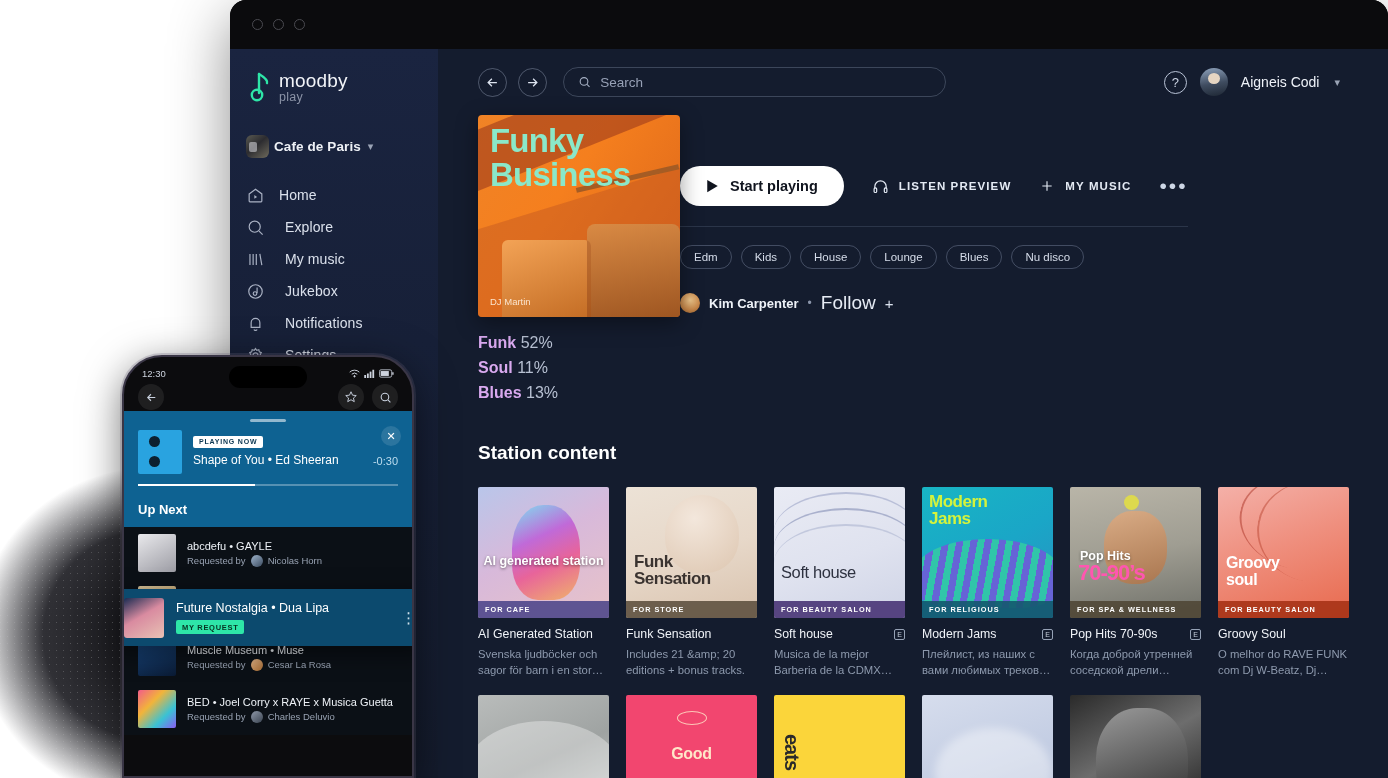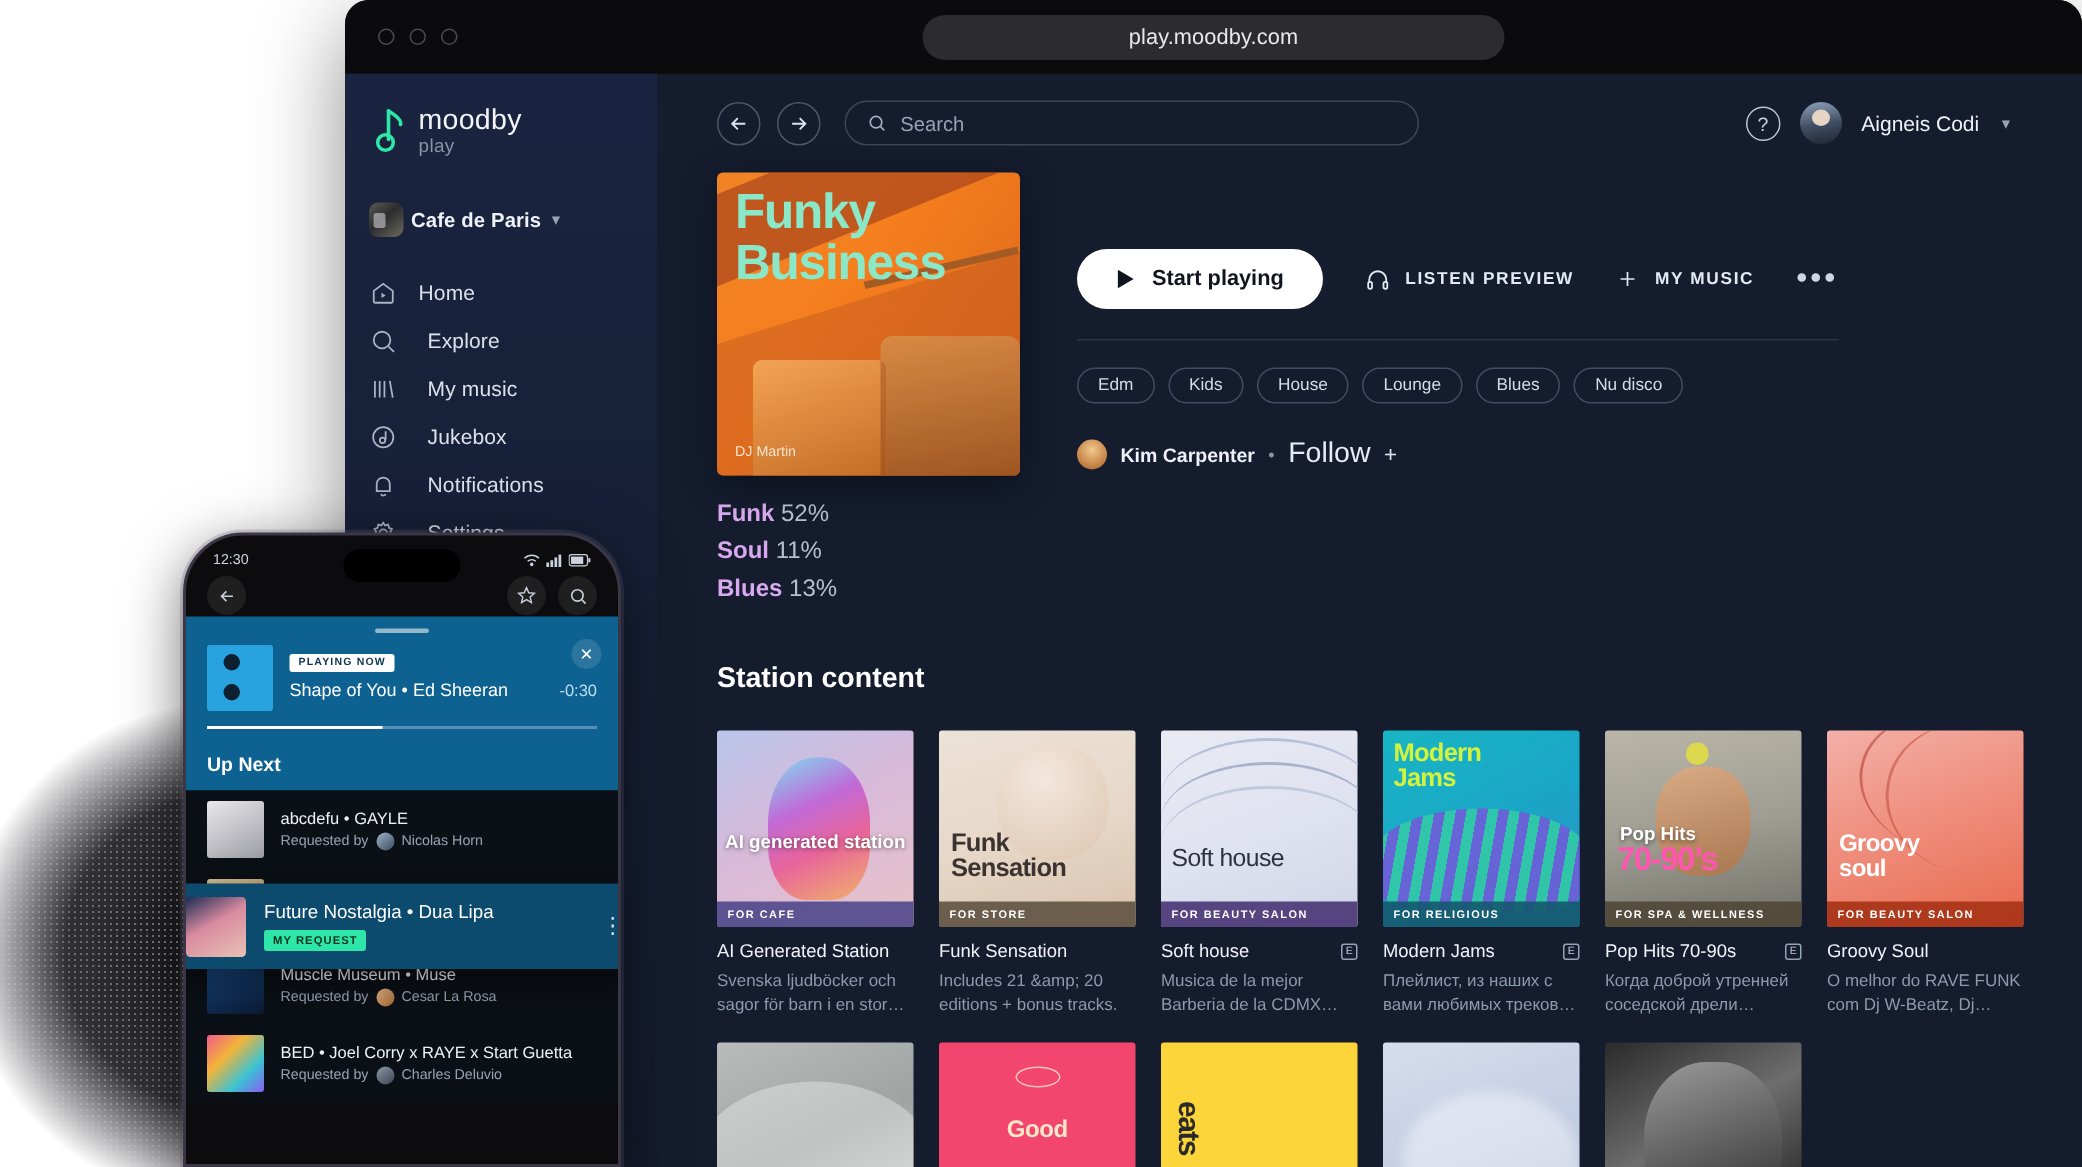--- a/index.html
+++ b/index.html
@@ -112,21 +112,21 @@
   .topbar-right { margin-left: auto; display: flex; align-items: center; gap: 13px; padding-right: 22px;}
   .help { width: 23px; height: 23px; border-radius:50%; border:1.3px solid #b9c3d6; color:#ccd4e3; font-size:13px;
           display:flex;align-items:center;justify-content:center; cursor:pointer;}
   .user-ava { width: 28px; height: 28px; border-radius: 50%; overflow:hidden;
     background: linear-gradient(170deg,#8fa3bd 0%,#3f4c60 55%,#1d2633 100%); position: relative; }
   .user-ava::after{content:"";position:absolute;left:8px;top:5px;width:12px;height:11px;border-radius:50%;background:#e6d5c2;}
   .user-name { font-size: 14px; color: #eef2f8; }
 
   .content { padding: 14px 26px 0 40px; }
 
-  .hero { display: flex; gap: 38px; }
+  .hero { display: flex; }
   .cover {
     width: 202px; height: 202px; flex: 0 0 202px; border-radius: 4px; overflow: hidden;
     position: relative; background: linear-gradient(125deg,#f08326 0%,#f57f1e 40%,#d9631a 100%);
     box-shadow: 0 6px 22px rgba(0,0,0,.4);
   }
   .cover .band1{position:absolute;left:-30%;top:-14%;width:170%;height:28%;background:rgba(150,52,28,.55);transform:rotate(-22deg);}
   .cover .band2{position:absolute;left:-10%;top:38%;width:150%;height:64%;background:rgba(192,86,34,.45);transform:rotate(-17deg);}
   .cover .chairA{position:absolute;left:12%;top:62%;width:44%;height:40%;background:linear-gradient(160deg,#f3a356,#c26b23);border-radius:6px 6px 0 0;box-shadow:-4px -4px 0 rgba(120,50,18,.35) inset;}
   .cover .chairB{position:absolute;left:54%;top:54%;width:46%;height:48%;background:linear-gradient(170deg,#d98a44,#9c5420);border-radius:8px 8px 0 0;}
   .cover .rail{position:absolute;right:0;top:30%;width:52%;height:5px;background:#a55c24;transform:rotate(-13deg);}
@@ -305,21 +305,20 @@
 
   <div class="grain"></div>
 
   <div class="browser">
     <div class="chrome-bar">
       <div class="dots">
         <div class="dot"></div>
         <div class="dot"></div>
         <div class="dot"></div>
       </div>
-      <div class="urlbar">play.moodby.com</div>
     </div>
 
     <div class="app">
 
       <div class="sidebar">
         <div class="logo-row">
           <svg class="logo-note" viewBox="0 0 22 30">
             <path d="M9 2 C14 5 18 8 17 11" stroke="#2ee6a8" stroke-width="2.4" fill="none" stroke-linecap="round"></path>
             <path d="M9 2 L9 21" stroke="#2ee6a8" stroke-width="2.4" fill="none" stroke-linecap="round"></path>
             <circle cx="7" cy="23" r="5.2" stroke="#2ee6a8" stroke-width="2.4" fill="none"></circle>
@@ -699,21 +698,21 @@
           <div class="ph-item-s">
             <span>Requested by</span>
             <span class="req-ava ra3"></span>
             <span>Cesar La Rosa</span>
           </div>
         </div>
       </div>
       <div class="ph-item">
         <div class="ph-item-art pia4"></div>
         <div>
-          <div class="ph-item-t">BED • Joel Corry x RAYE x Start Guetta</div>
+          <div class="ph-item-t">BED • Joel Corry x RAYE x Musica Guetta</div>
           <div class="ph-item-s">
             <span>Requested by</span>
             <span class="req-ava ra4"></span>
             <span>Charles Deluvio</span>
           </div>
         </div>
       </div>
     </div>
 
     <div class="ph-float">

